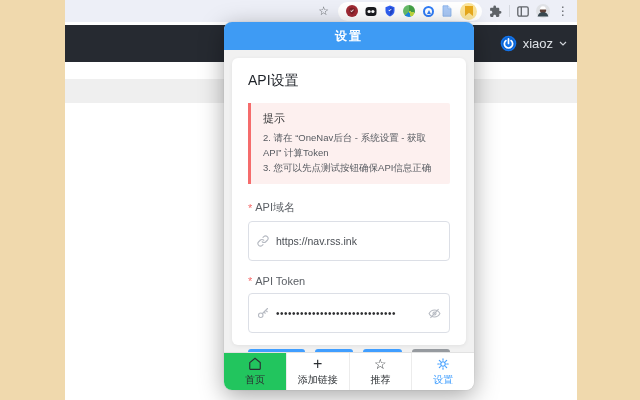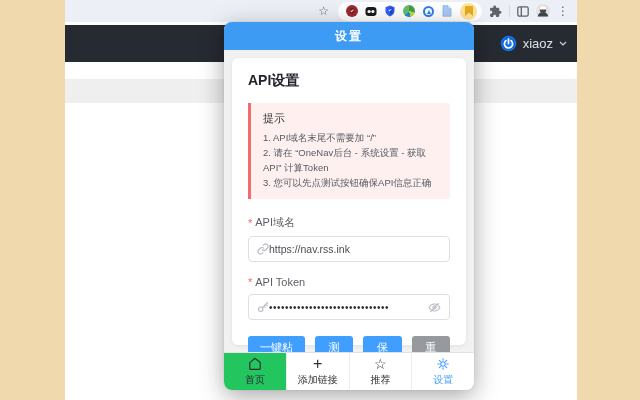--- a/index.html
+++ b/index.html
@@ -57,36 +57,36 @@
     height:28px; background:#3e9bf4; flex:none;
     display:flex; align-items:center; justify-content:center;
     color:#fff; font-size:12px; font-weight:bold; letter-spacing:2px;
   }
   .popup-body { flex:1; overflow:hidden; }
   .card {
     margin:8px; background:#fff; border-radius:6px;
     box-shadow:0 1px 4px rgba(0,0,0,.07);
     padding:14px 16px; height:calc(100% - 15px);
   }
-  .card-title { font-size:14px; font-weight:bold; color:#1f2329; margin-bottom:13px; }
+  .card-title { font-size:14px; font-weight:normal; color:#1f2329; margin-bottom:13px; }
 
   .alert {
     background:#fdf0ef; border-left:3px solid #f56c6c;
     padding:8px 10px 9px 12px; margin-bottom:16px; border-radius:0 2px 2px 0;
   }
   .alert-title { font-size:11px; font-weight:normal; color:#303133; margin-bottom:4px; }
   .alert-item { font-size:9.5px; color:#575b61; line-height:15px; }
 
   .field { margin-bottom:14px; }
   .field-label { display:flex; align-items:center; font-size:11px; color:#5c6066; margin-bottom:6px; }
   .req { color:#f56c6c; margin-right:3px; }
   .input-wrap {
-    display:flex; align-items:center; 
+    display:flex; align-items:center; gap:7px;
     border:1px solid #dcdfe6; border-radius:4px; background:#fff;
-    height:26px; padding:2px 8px;
+    height:40px; padding:2px 8px;
   }
   .input-wrap input {
     flex:1; border:none; outline:none; font-size:10.5px; color:#4a4e54;
     font-family:inherit; background:transparent; min-width:0;
   }
   .input-wrap input.masked { letter-spacing:.5px; font-size:10px; color:#303133; }
   .in-icon { flex:none; display:flex; }
 
   .btn-row { display:flex; gap:10px; margin-top:16px; }
   .btn {
@@ -201,21 +201,20 @@
 
 <div class="popup">
   <div class="popup-header">设置</div>
 
   <div class="popup-body">
     <div class="card">
       <div class="card-title">API设置</div>
 
       <div class="alert">
         <div class="alert-title">提示</div>
-        <div class="alert-item">1. API域名末尾不需要加 “/”</div>
         <div class="alert-item">2. 请在 “OneNav后台 - 系统设置 - 获取API” 计算Token</div>
         <div class="alert-item">3. 您可以先点测试按钮确保API信息正确</div>
       </div>
 
       <div class="field">
         <div class="field-label">
           <span class="req">*</span>
           <span>API域名</span>
         </div>
         <div class="input-wrap">

